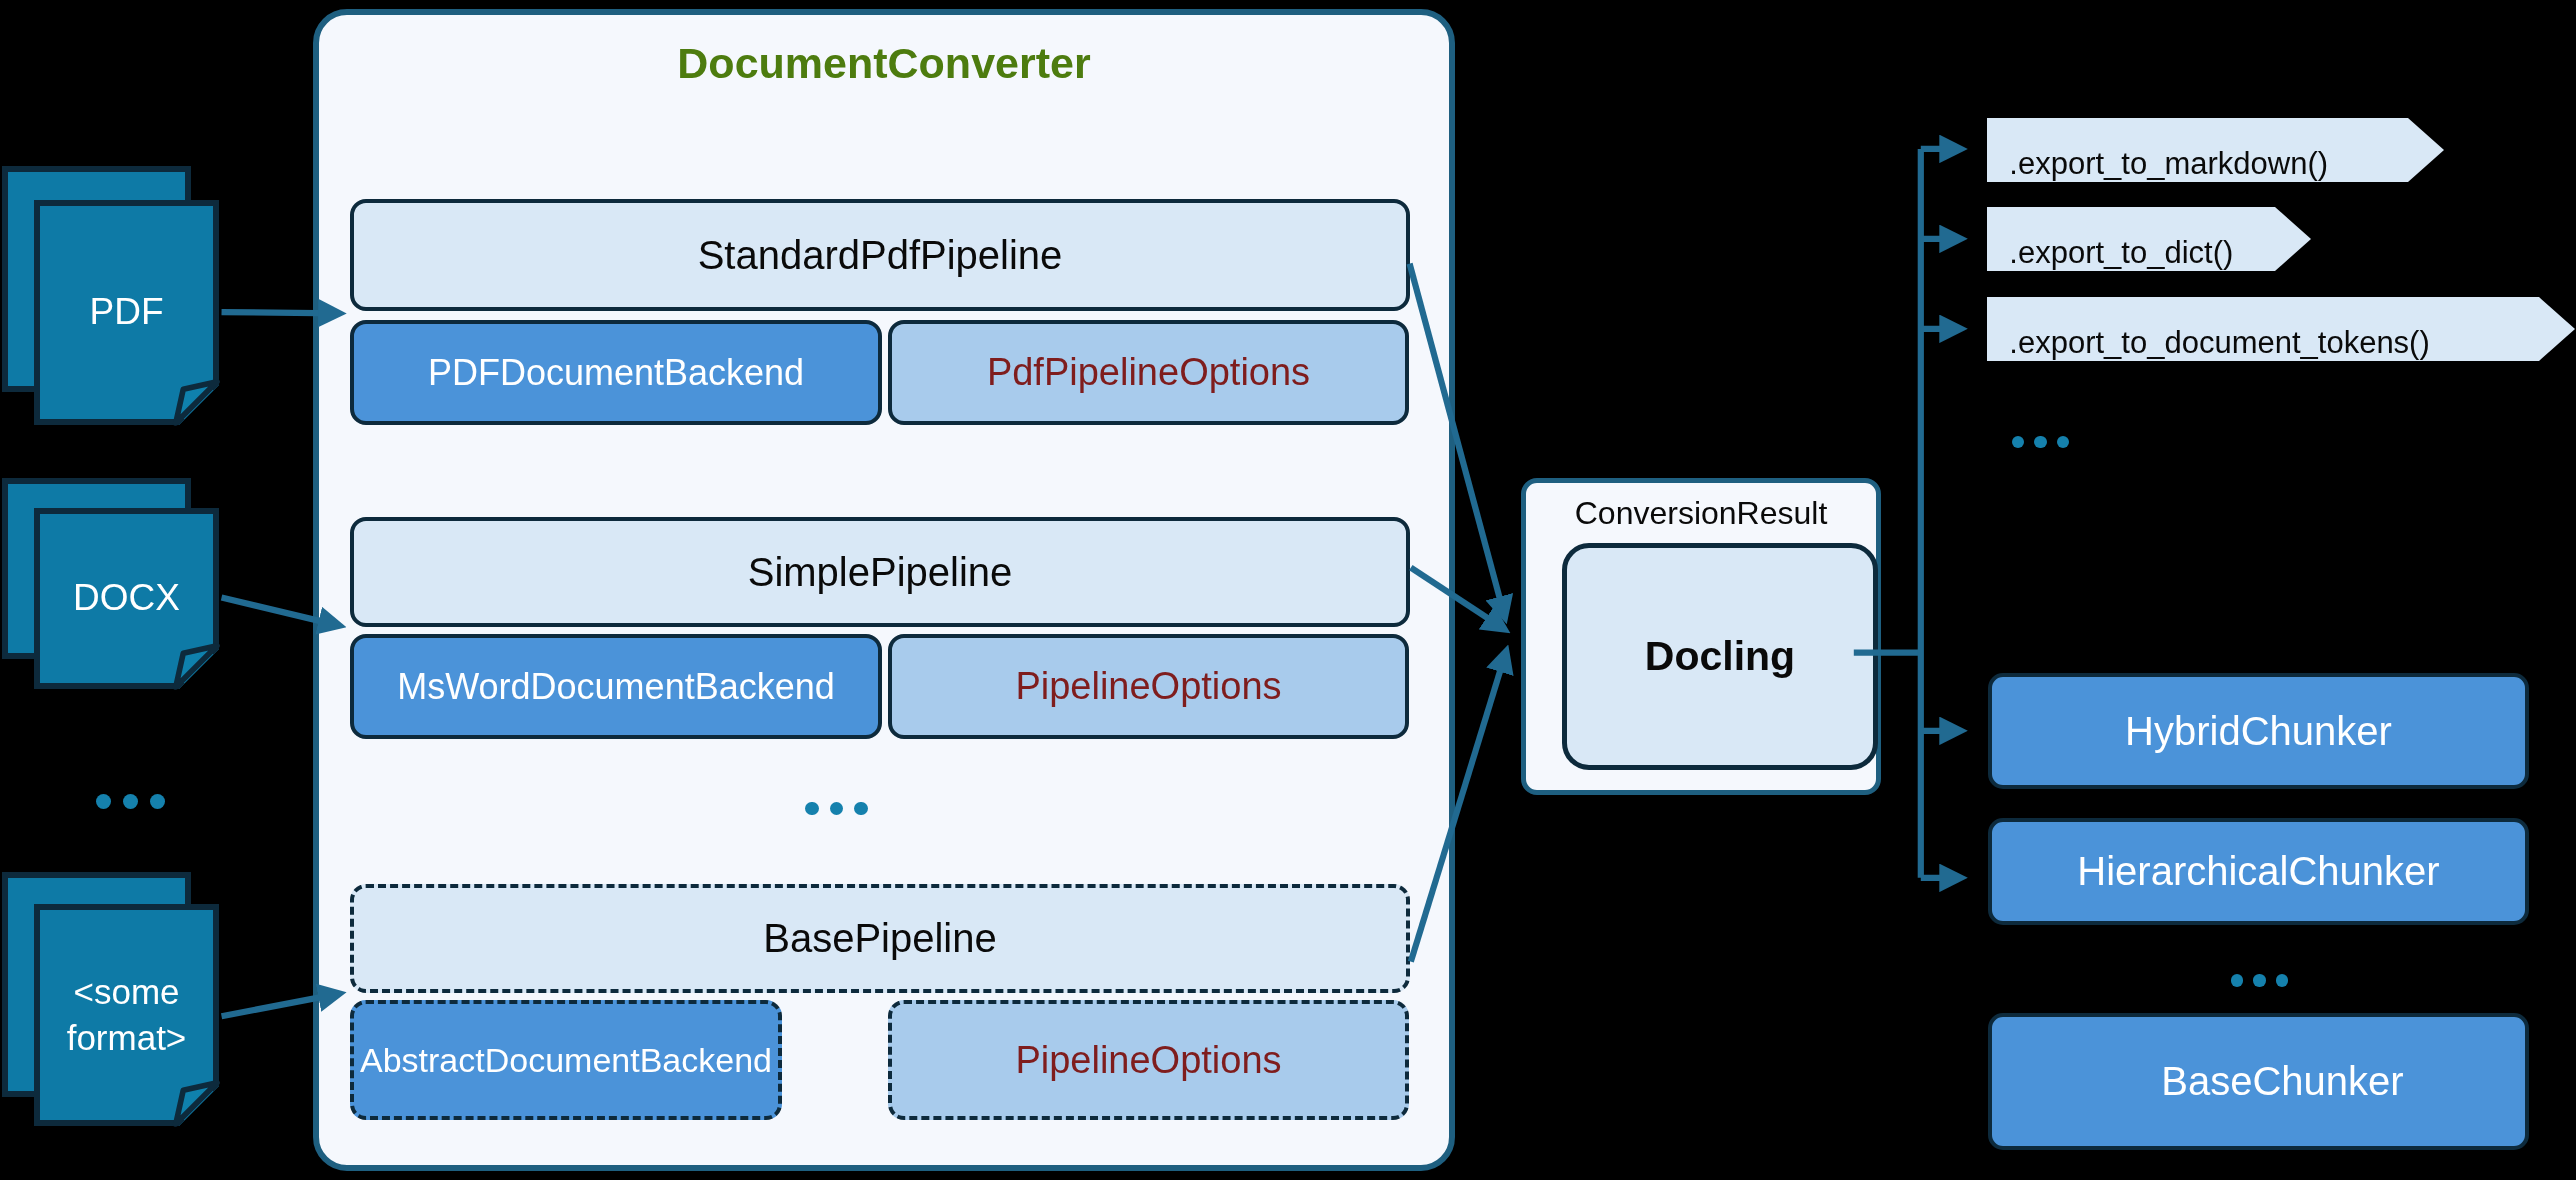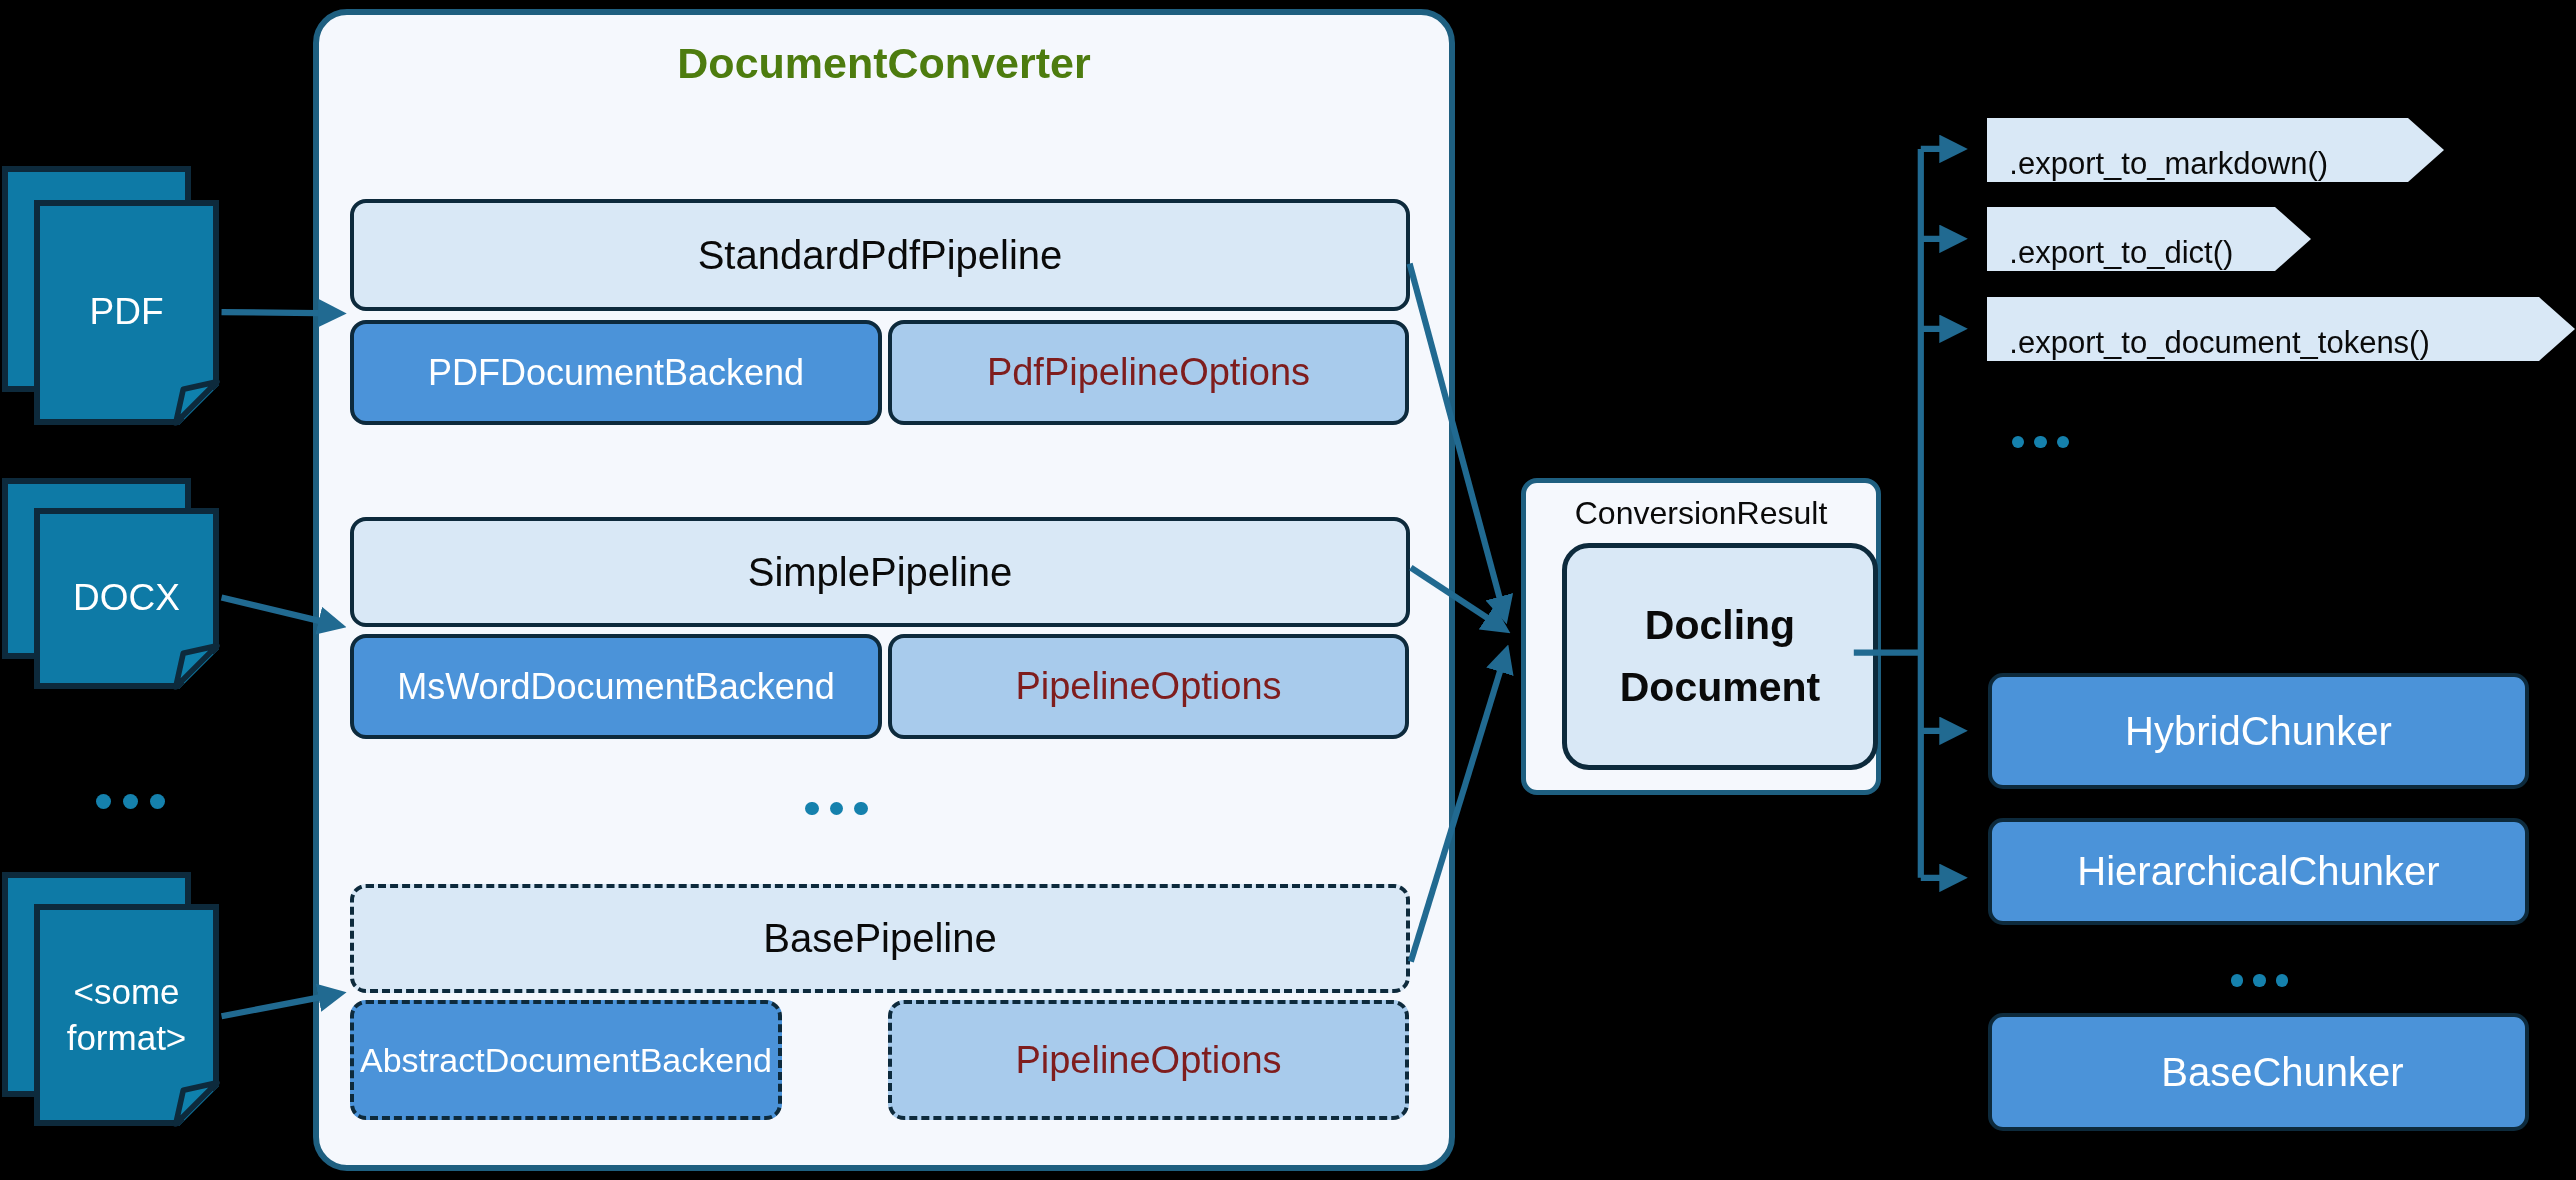--- a/index.html
+++ b/index.html
@@ -109,21 +109,21 @@
   
   .chunker {
     background: #4b93d9;
     border: 4.3px solid #0d2a3c;
     border-radius: 15px;
     display: flex; align-items: center; justify-content: center;
     font-size: 40px; color: #ffffff;
   }
   .k1 { left: 1988px; top: 673px; width: 541px; height: 116px; }
   .k2 { left: 1988px; top: 818px; width: 541px; height: 107px; }
-  .k3 { left: 1988px; top: 1013px; width: 541px; height: 118px; padding-left: 48px; }
+  .k3 { left: 1988px; top: 1013px; width: 541px; height: 137px; padding-left: 48px; }
 
   
   .dots { display: flex; align-items: center; justify-content: center; }
   .dots span { display: block; border-radius: 50%; background: #1581ad; }
   .dots-lg span { width: 15px; height: 15px; margin: 0 6.2px; }
   .dots-md span { width: 13.6px; height: 13.6px; margin: 0 5.6px; }
   .dots-sm span { width: 12.4px; height: 12.4px; margin: 0 5px; }
   .d1 { left: 87px;  top: 793px; width: 87px; height: 17.4px; }
   .d2 { left: 793px; top: 800px; width: 87px; height: 17.4px; }
   .d3 { left: 1997px; top: 434px;  width: 87px; height: 16px; }
@@ -207,21 +207,20 @@
   <span>AbstractDocumentBackend</span>
 </div>
 <div class="abs options o3 dashed">
   <span>PipelineOptions</span>
 </div>
 
 <div class="abs cr-outer"></div>
 <div class="abs cr-label">ConversionResult</div>
 <div class="abs docling">
   <span>Docling</span>
-  <span>Document</span>
 </div>
 
 <div class="abs chev c1">
   <span>.export_to_markdown()</span>
 </div>
 <div class="abs chev c2">
   <span>.export_to_dict()</span>
 </div>
 <div class="abs chev c3">
   <span>.export_to_document_tokens()</span>

